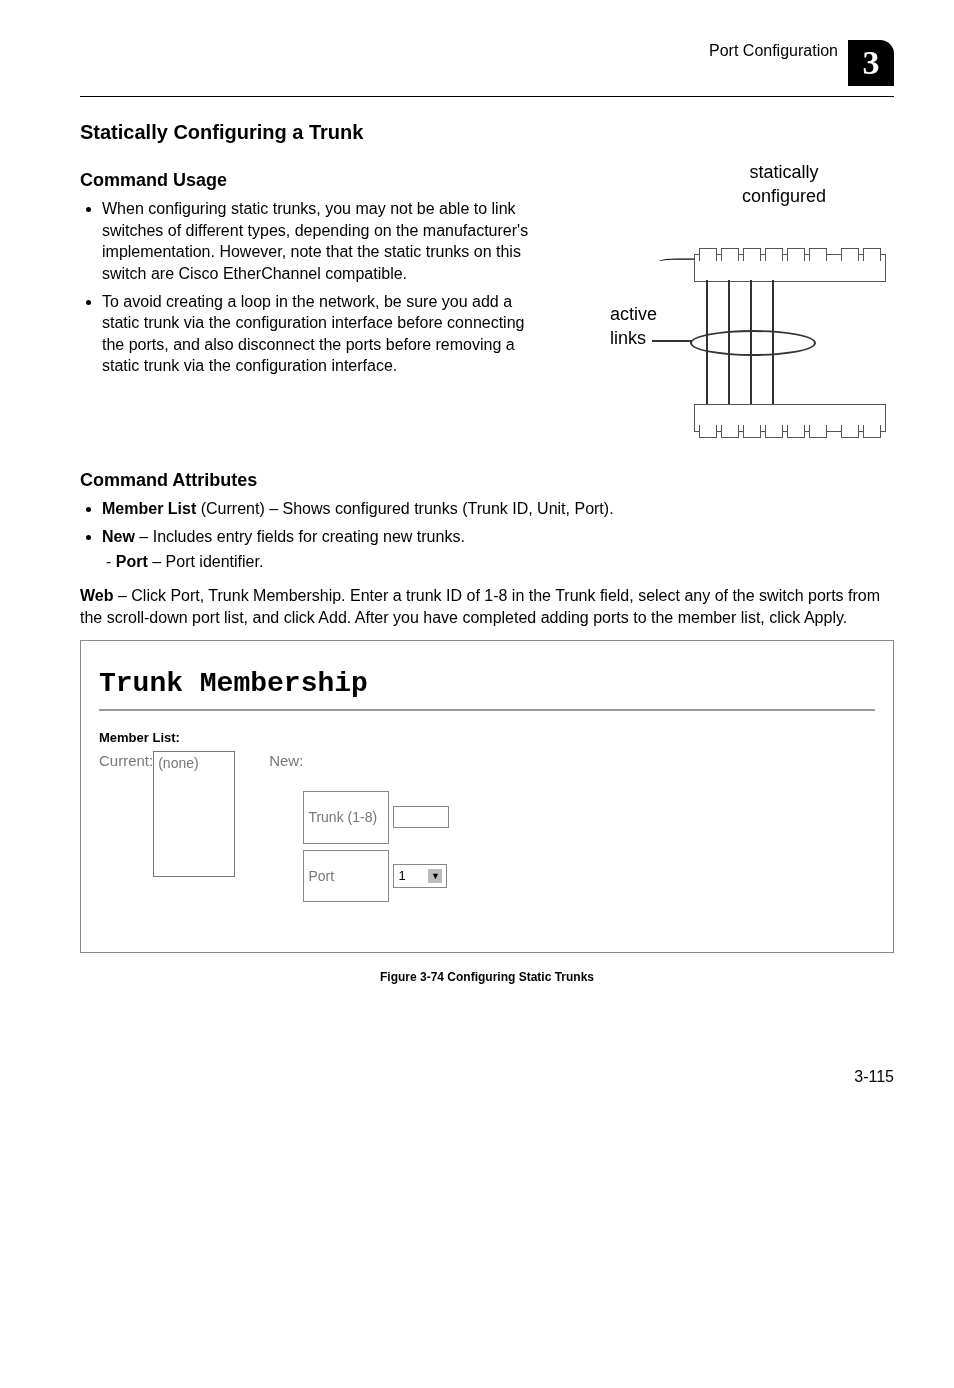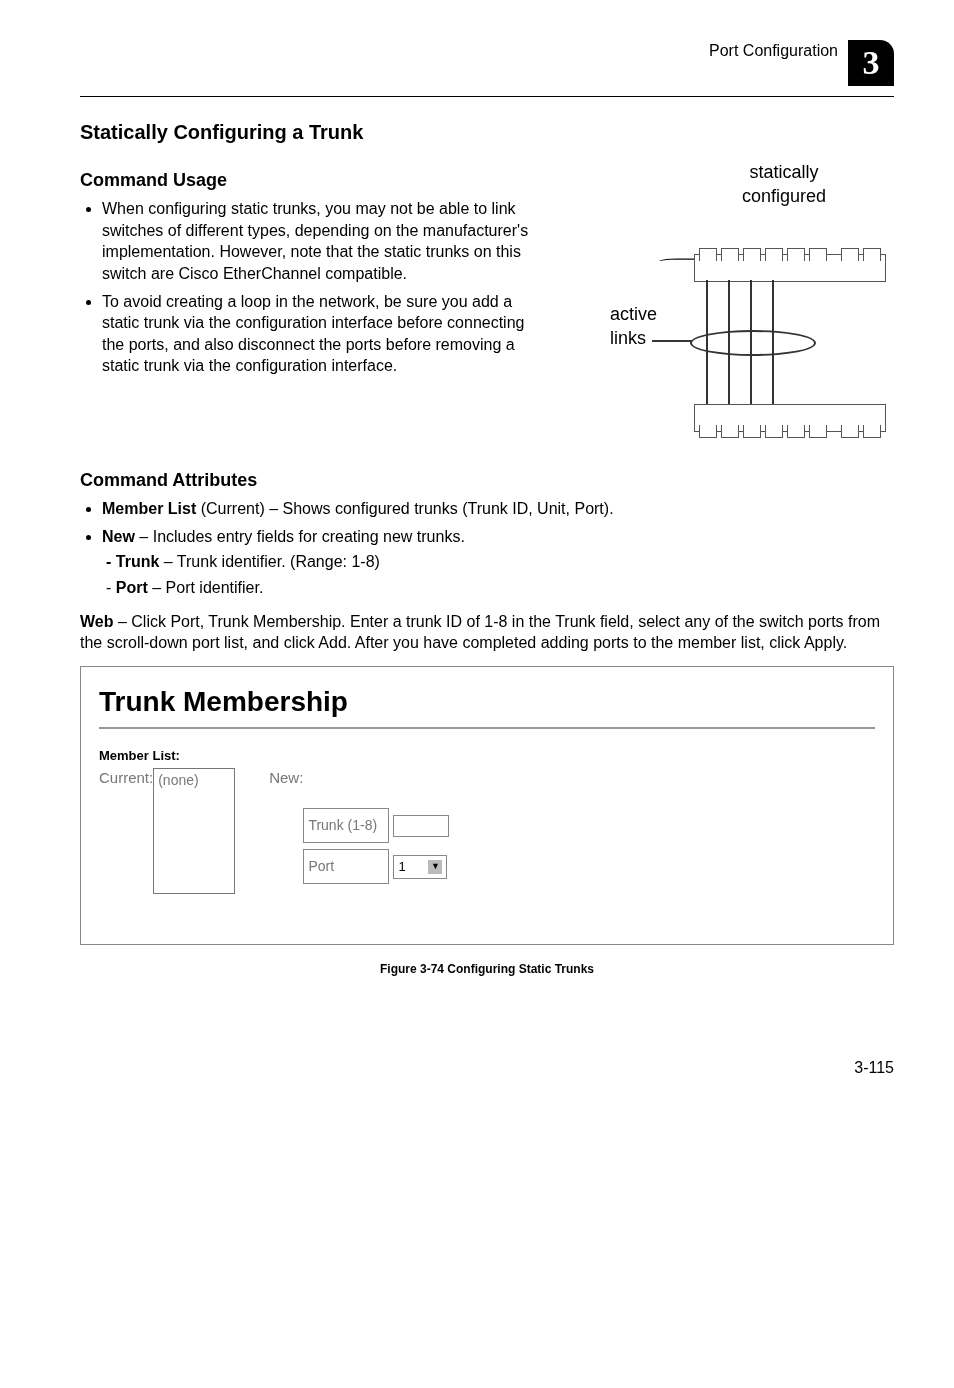--- a/index.html
+++ b/index.html
@@ -166,23 +166,23 @@
     background: #333;
   }
 
   .panel {
     border: 1px solid #888;
     margin-top: 8px;
     padding: 16px 18px 50px 18px;
     background: #fff;
   }
   .panel h1 {
-    font-family: Liberation Sans, sans-serif;
+    font-family: Liberation Mono, monospace;
     font-size: 28px;
-    margin: 0 0 6px 0;
+    margin: 8px 0 6px 0;
     font-weight: bold;
   }
   .phr { border:none; border-top:2px solid #999; margin:6px 0 18px 0; }
   .member-title { font-weight: bold; font-size: 13px; margin-bottom: 4px; }
   .form-row { display:flex; align-items:flex-start; gap: 30px; }
   .col-current { display:flex; flex-direction:row; }
   .lbl-grey { color:#777; font-size:15px; margin-bottom:4px; }
   .listbox {
     border: 1px solid #777;
     width: 72px;
@@ -202,21 +202,21 @@
     text-align:center;
     font-family: Arial, sans-serif;
     color:#222;
   }
   .new-col { display:flex; }
   .new-fields { margin-top:40px; display:flex; flex-direction:column; gap:6px; }
   .fld-row { display:flex; gap:4px; align-items:center; }
   .fld-label {
     color:#777; font-size:14px;
     border:1px solid #888; background:#fff;
-    padding:7px 4px; width:76px;
+    padding:16px 4px; width:76px;
   }
   .fld-input {
     border:1px solid #888; background:#fff;
     width:54px; height:20px;
   }
   .fld-select {
     border:1px solid #888; background:#fff;
     width:44px; height:22px; display:flex; align-items:center; justify-content:space-between;
     padding:0 4px; font-size:13px;
   }
@@ -296,21 +296,20 @@
       <div class="lead"></div>
     </div>
   </div>
 </div>
 
 <h3 class="grp">Command Attributes</h3>
 <ul class="bullets">
   <li><span class="b">Member List</span><span> (Current) – Shows configured trunks (Trunk ID, Unit, Port).</span></li>
   <li><span class="b">New</span><span> – Includes entry fields for creating new trunks.</span>
     <ul class="sub-dash">
-      <li class="dash"><span class="b">Trunk</span><span> – Trunk identifier. (Range: 1-8)</span></li>
       <li class="ddash"><span class="b">Port</span><span> – Port identifier.</span></li>
     </ul>
   </li>
 </ul>
 
 <p class="body"><span class="b">Web</span><span> – Click Port, Trunk Membership. Enter a trunk ID of 1-8 in the Trunk field, select any of the switch ports from the scroll-down port list, and click Add. After you have completed adding ports to the member list, click Apply.</span></p>
 
 <div class="panel">
   <h1>Trunk Membership</h1>
   <hr class="phr">

